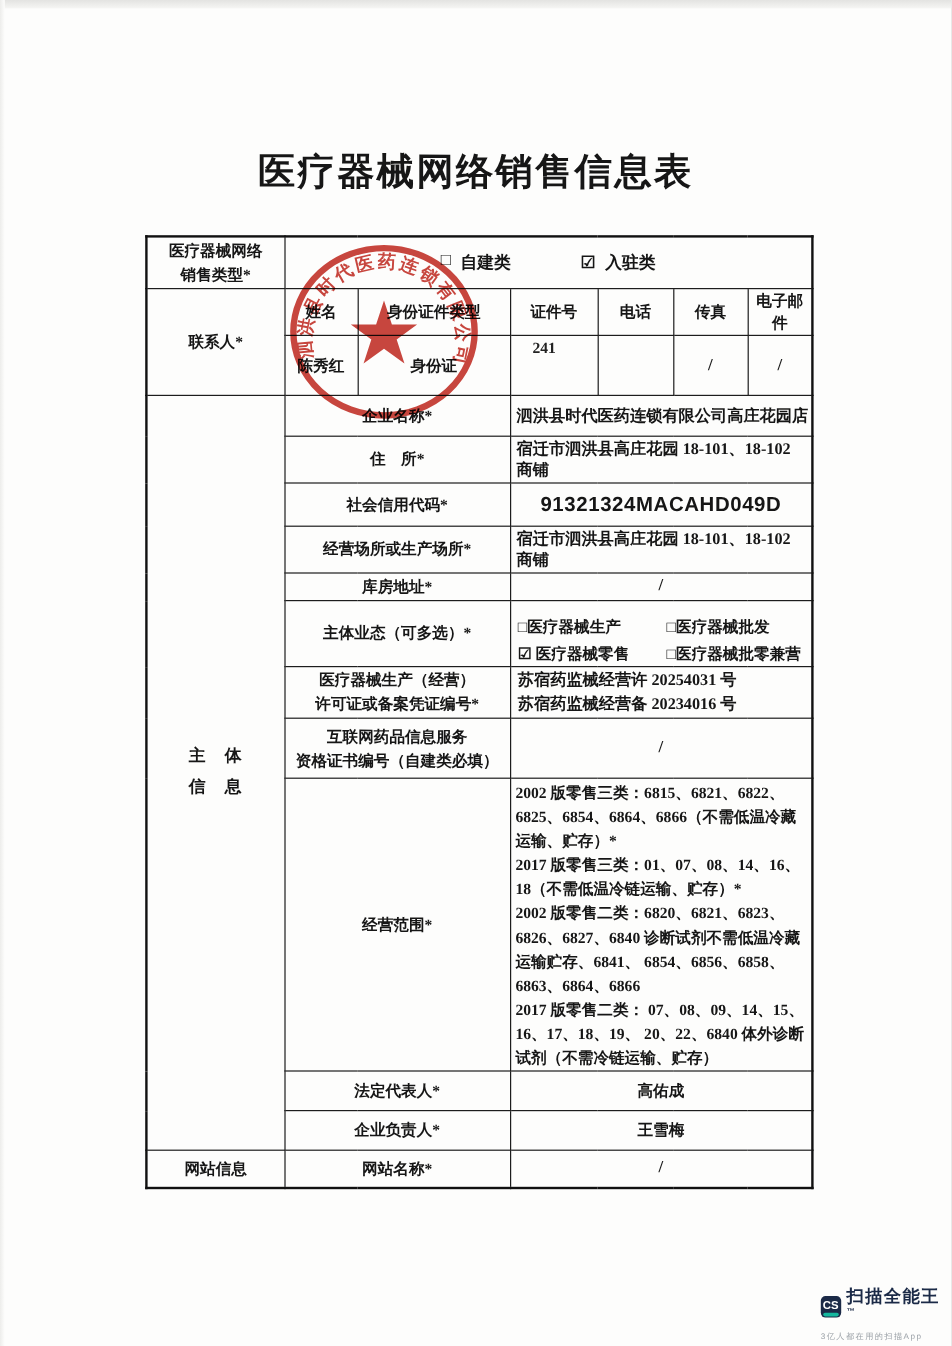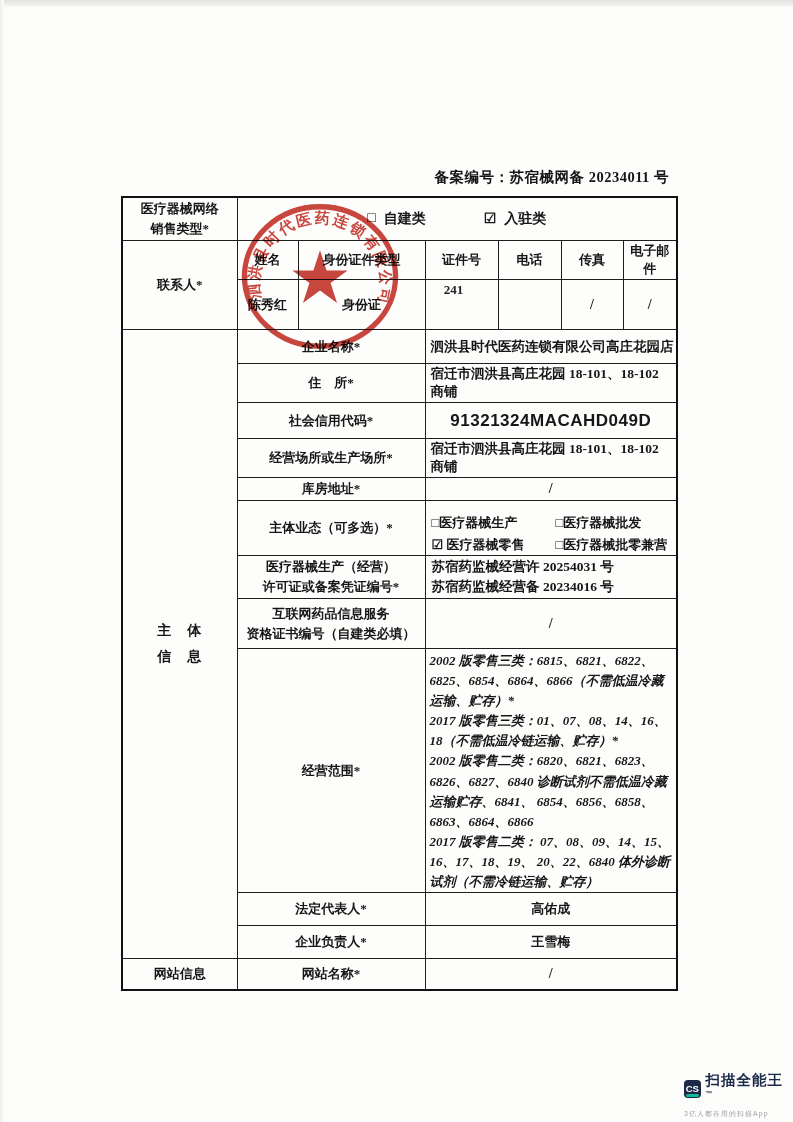--- a/index.html
+++ b/index.html
@@ -54,21 +54,21 @@
   .type-options { display:flex; justify-content:center; gap:58px; font-size:14px; }
   .type-options .opt { display:flex; gap:8px; }
   .val-left { text-align:left !important; padding-left:5px !important; font-size:13.5px; }
   .credit-code { font-family:"Liberation Sans","DejaVu Sans",sans-serif;
     font-size:17px; font-weight:700; letter-spacing:.5px; }
   .mode-cell { text-align:left !important; padding-left:6px !important; }
   .mode-grid { display:grid; grid-template-columns:124px auto; row-gap:4px; font-size:13px;margin-top:12px; }
   .lic-cell { text-align:left !important; padding-left:6px !important;
     font-size:13.5px; line-height:20px; }
   .scope-cell { text-align:left !important; vertical-align:top !important;
-    padding:2px 3px 0 4px !important; font-size:13px; line-height:20.1px; font-weight:600;font-style:italic; }
+    padding:2px 3px 0 4px !important; font-size:13px; line-height:20.1px; font-weight:600; }
   .id-frag { vertical-align:top !important; padding-top:2px !important;
     text-indent:-16px; color:#222; }
   .slash { font-size:14px; }
 
   
   .stamp { position:absolute; left:237px; top:200px; width:166px; height:153px;
     mix-blend-mode:multiply; opacity:.85; pointer-events:none; }
 
   
   .watermark { position:absolute; left:684px; top:1071px; width:100px;
@@ -83,21 +83,21 @@
   .wm-tm { color:#1b2a47; font-size:7px; vertical-align:top; }
   .wm-tagline { margin-top:3px; color:#9aa0a6; font-size:6.8px; letter-spacing:1.2px; }
 </style>
 </head>
 <body>
 
 <div class="sheet">
   <div class="scan-top"></div>
   <div class="scan-left"></div>
 
-  <div class="filing-line"><span>备案编号：</span><span>苏宿械网备 20234011 号</span></div>
+  <div class="doc-title">医疗器械网络销售信息表</div>
 
   <table class="form">
     <colgroup>
       <col style="width:115px">
         <col style="width:61px">
         <col style="width:127px">
       <col style="width:73px">
         <col style="width:63px">
         <col style="width:62px">
         <col style="width:54px">

